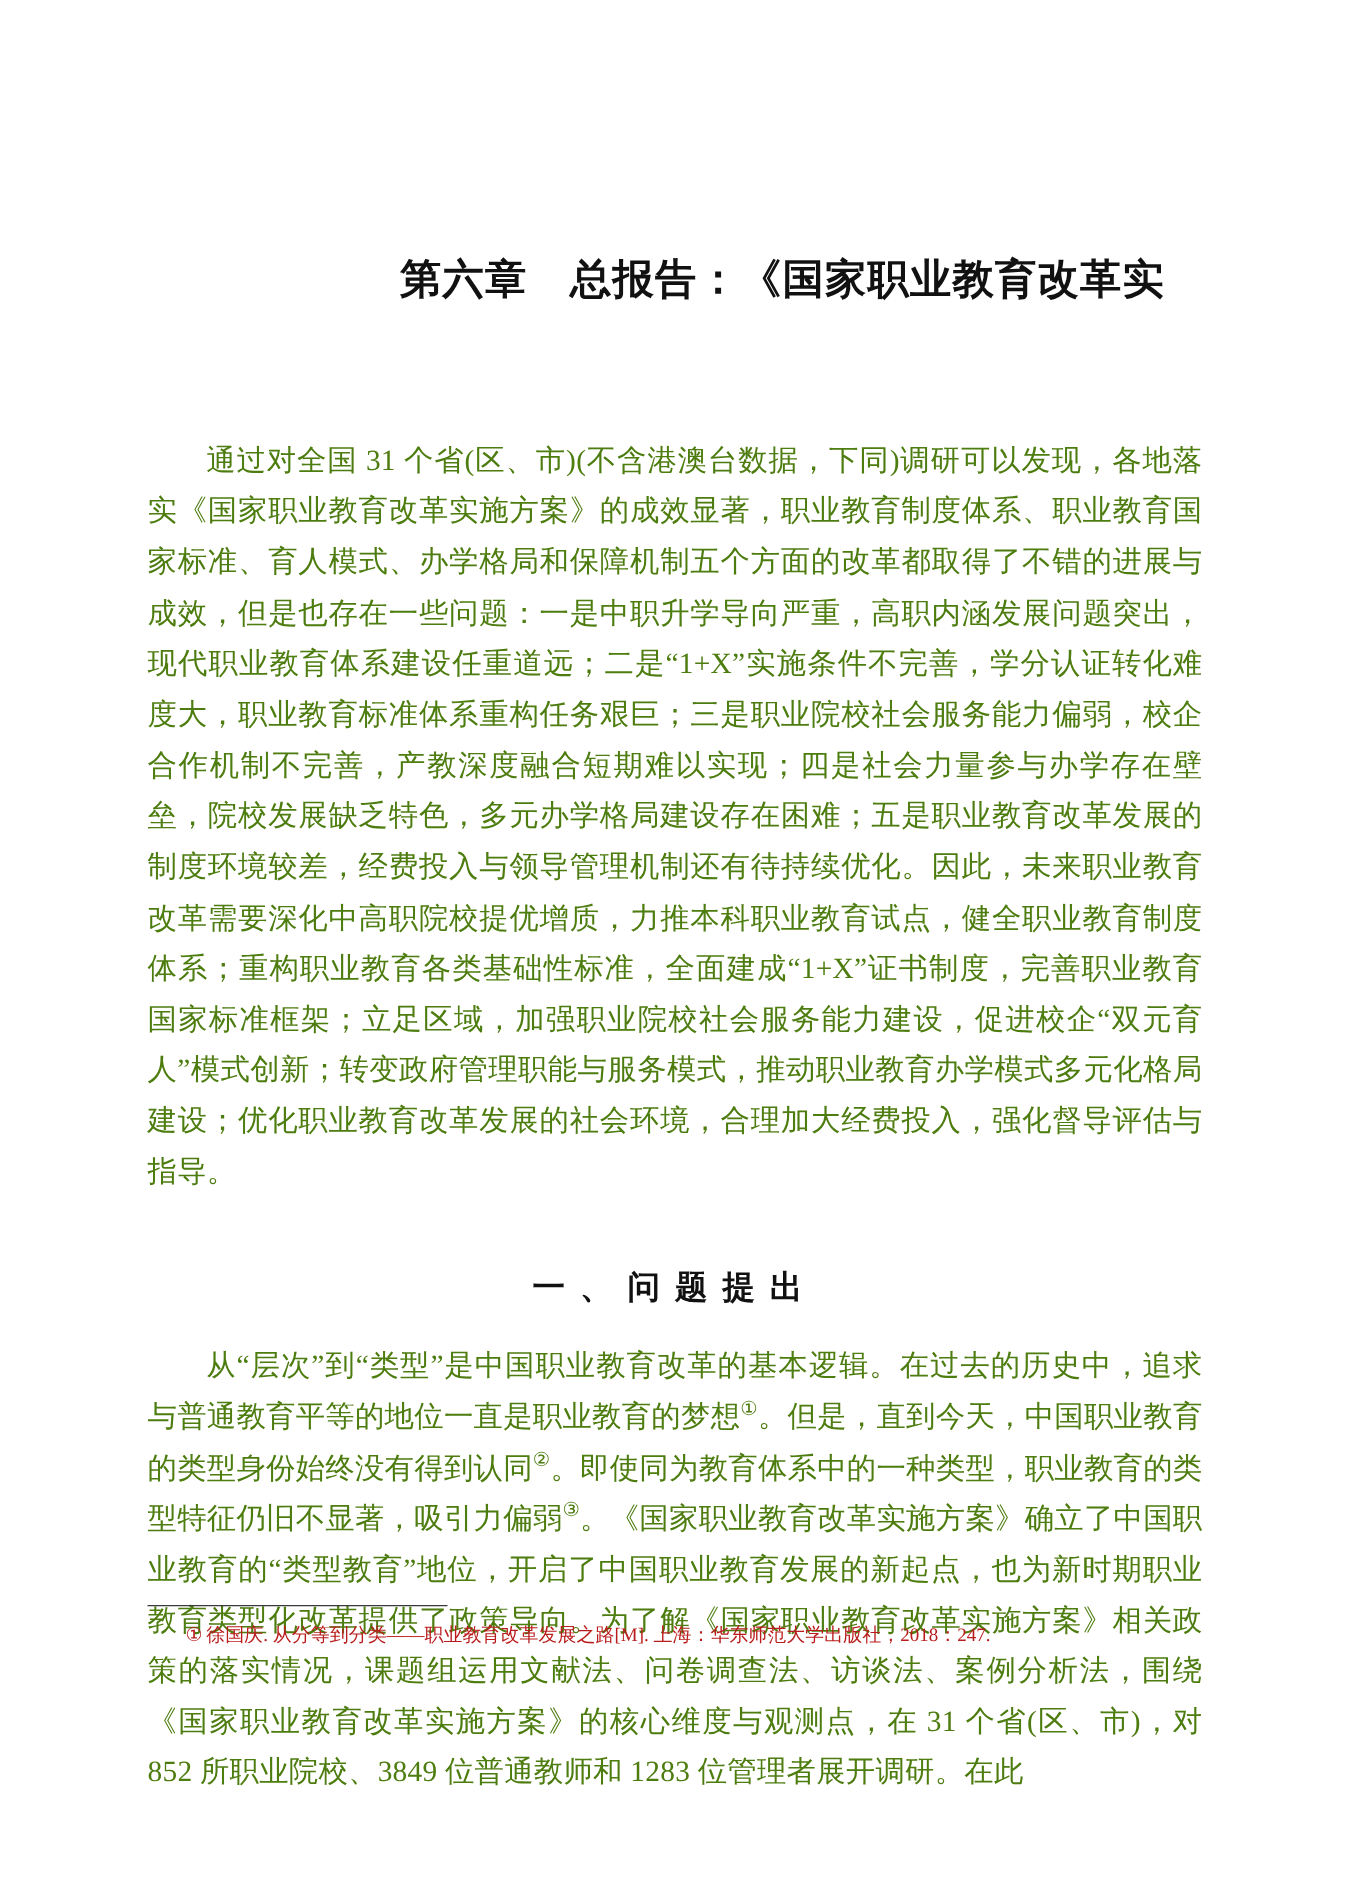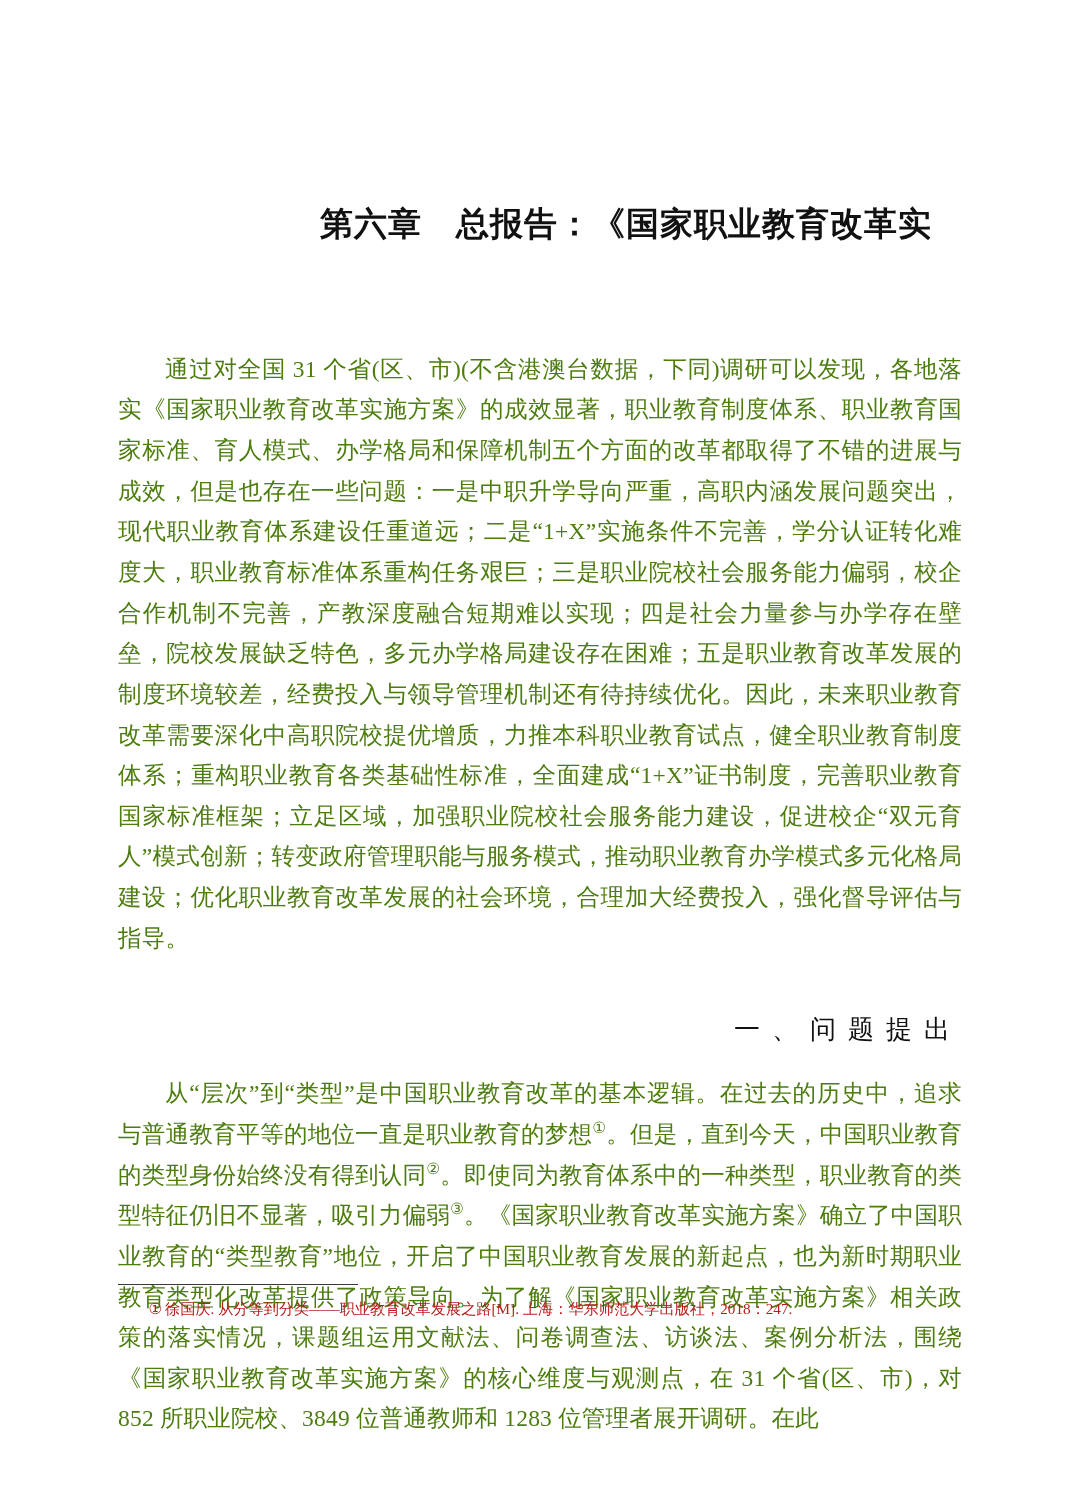--- a/index.html
+++ b/index.html
@@ -50,23 +50,23 @@
     text-align: justify;
     text-justify: inter-ideograph;
     text-indent: 2em;
     letter-spacing: 0.2px;
     color: #4d7c0f;
   }
   h2.section-head {
     margin: 0;
     padding-top: 54px;
     padding-bottom: 26px;
-    text-align: right;
+    text-align: center;
     font-size: 26px;
-    font-weight: normal;
+    font-weight: bold;
     letter-spacing: 12px;
     color: #111;
   }
   .footnotes {
     position: absolute;
     left: 118px;
     top: 1284px;
     width: 844px;
   }
   .footnote-rule {

